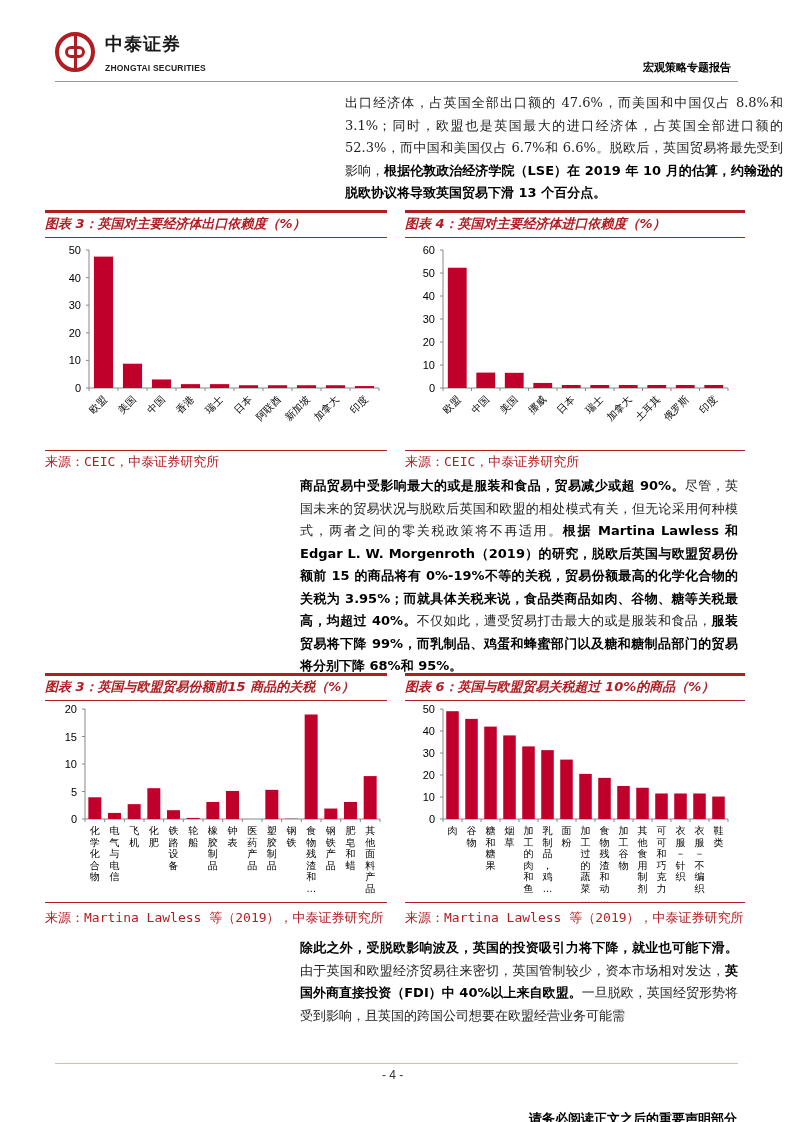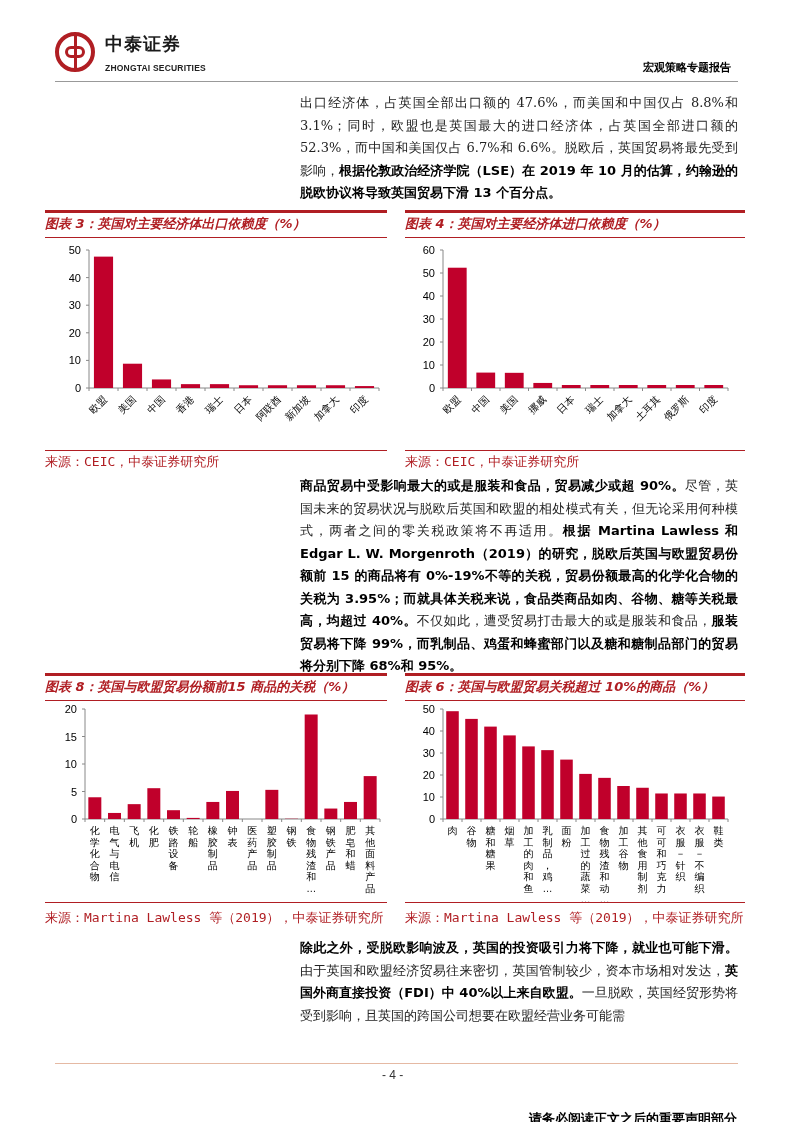--- a/index.html
+++ b/index.html
@@ -35,21 +35,21 @@
 <body>
 
 <div class="abs logo">
   <div class="logo-mark"></div>
   <div class="logo-cn">中泰证券</div>
   <div class="logo-en">ZHONGTAI SECURITIES</div>
 </div>
 <div class="abs report-type">宏观策略专题报告</div>
 <div class="abs header-line"></div>
 
-<div class="abs para" style="top:92px;"><span>出口经济体，占英国全部出口额的 47.6%，而美国和中国仅占 8.8%和 3.1%；同时，欧盟也是英国最大的进口经济体，占英国全部进口额的 52.3%，而中国和美国仅占 6.7%和 6.6%。脱欧后，英国贸易将最先受到影响，</span><b>根据伦敦政治经济学院（LSE）在 2019 年 10 月的估算，约翰逊的脱欧协议将导致英国贸易下滑 13 个百分点。</b></div>
+<div class="abs para" style="top:92px;margin-left:45px;"><span>出口经济体，占英国全部出口额的 47.6%，而美国和中国仅占 8.8%和 3.1%；同时，欧盟也是英国最大的进口经济体，占英国全部进口额的 52.3%，而中国和美国仅占 6.7%和 6.6%。脱欧后，英国贸易将最先受到影响，</span><b>根据伦敦政治经济学院（LSE）在 2019 年 10 月的估算，约翰逊的脱欧协议将导致英国贸易下滑 13 个百分点。</b></div>
 
 <div class="fig" style="left:45px; top:210px; width:342px; height:252px;">
   <div class="fig-topline" style="width:342px;"></div>
   <div class="fig-title">图表 3：英国对主要经济体出口依赖度（%）</div>
   <div class="fig-underline" style="width:342px;"></div>
   <svg class="chart" style="position:absolute; left:0; top:30px;" width="342" height="205">
       <line x1="44" y1="10" x2="44" y2="148" stroke="#888" stroke-width="1"></line>
       <line x1="44" y1="148" x2="334" y2="148" stroke="#888" stroke-width="1"></line>
       <line x1="41" y1="148" x2="44" y2="148" stroke="#888"></line>
       <text x="36" y="152" text-anchor="end" font-size="11" fill="#000">0</text>
@@ -153,21 +153,21 @@
       <text x="312.75" y="160" text-anchor="end" font-size="10" fill="#000" transform="rotate(-45 312.75 160)">印度</text>
     </svg>
   <div class="fig-bottomline" style="top:240px; width:340px;"></div>
   <div class="fig-source" style="top:243px;">来源：CEIC，中泰证券研究所</div>
 </div>
 
 <div class="abs para" style="top:475px;"><b>商品贸易中受影响最大的或是服装和食品，贸易减少或超 90%。</b><span>尽管，英国未来的贸易状况与脱欧后英国和欧盟的相处模式有关，但无论采用何种模式，两者之间的零关税政策将不再适用。</span><b>根据 Martina Lawless 和 Edgar L. W. Morgenroth（2019）的研究，脱欧后英国与欧盟贸易份额前 15 的商品将有 0%-19%不等的关税，贸易份额最高的化学化合物的关税为 3.95%；而就具体关税来说，食品类商品如肉、谷物、糖等关税最高，均超过 40%。</b><span>不仅如此，遭受贸易打击最大的或是服装和食品，</span><b>服装贸易将下降 99%，而乳制品、鸡蛋和蜂蜜部门以及糖和糖制品部门的贸易将分别下降 68%和 95%。</b></div>
 
 <div class="fig" style="left:45px; top:673px; width:342px; height:252px;">
   <div class="fig-topline" style="width:342px;"></div>
-  <div class="fig-title">图表 8：英国与欧盟贸易份额前15 商品的关税（%）</div>
+  <div class="fig-title">图表 3：英国与欧盟贸易份额前15 商品的关税（%）</div>
   <div class="fig-underline" style="width:342px;"></div>
   <svg class="chart" style="position:absolute; left:0; top:30px;" width="342" height="210">
       <line x1="40" y1="6" x2="40" y2="116" stroke="#888" stroke-width="1"></line>
       <line x1="40" y1="116" x2="335" y2="116" stroke="#888" stroke-width="1"></line>
       <line x1="37" y1="116" x2="40" y2="116" stroke="#888"></line>
       <text x="32" y="120" text-anchor="end" font-size="11" fill="#000">0</text>
       <line x1="37" y1="88.5" x2="40" y2="88.5" stroke="#888"></line>
       <text x="32" y="92.5" text-anchor="end" font-size="11" fill="#000">5</text>
       <line x1="37" y1="61" x2="40" y2="61" stroke="#888"></line>
       <text x="32" y="65" text-anchor="end" font-size="11" fill="#000">10</text>

